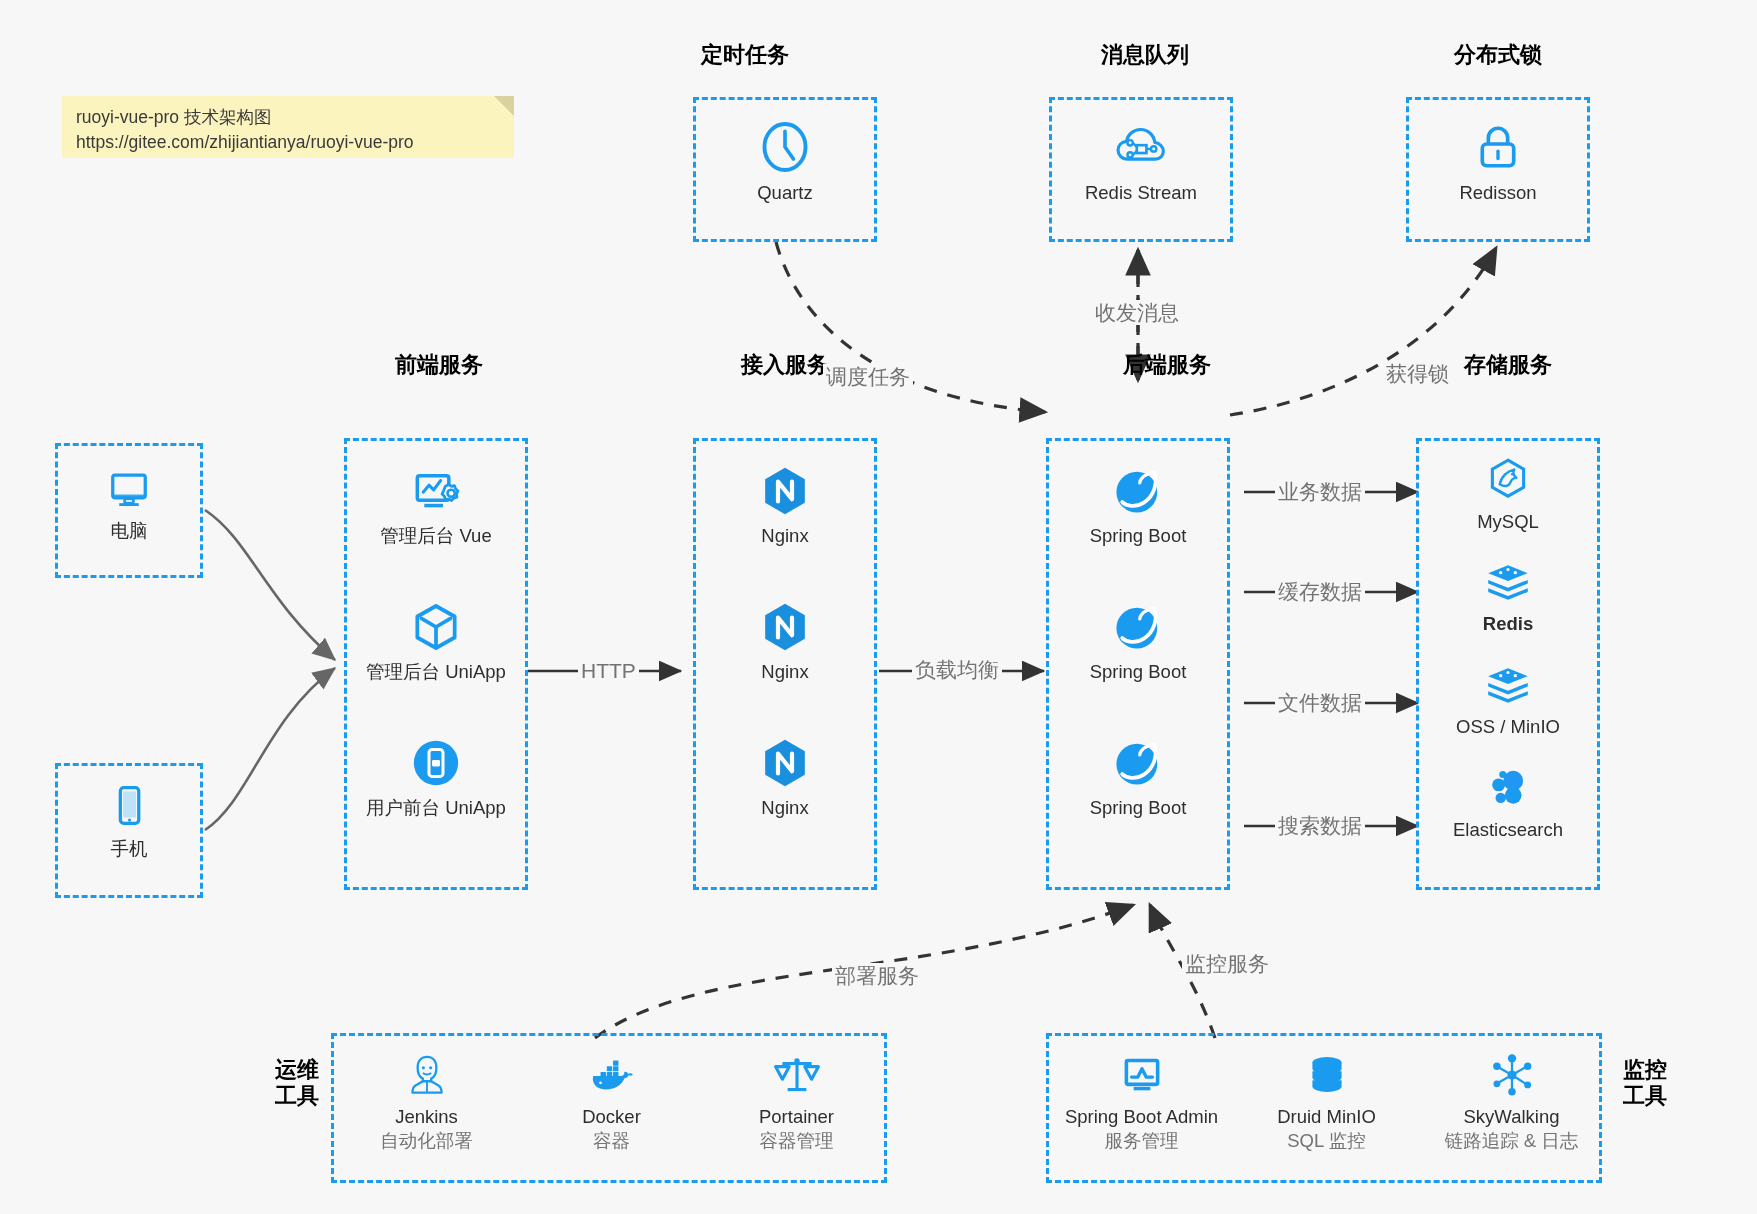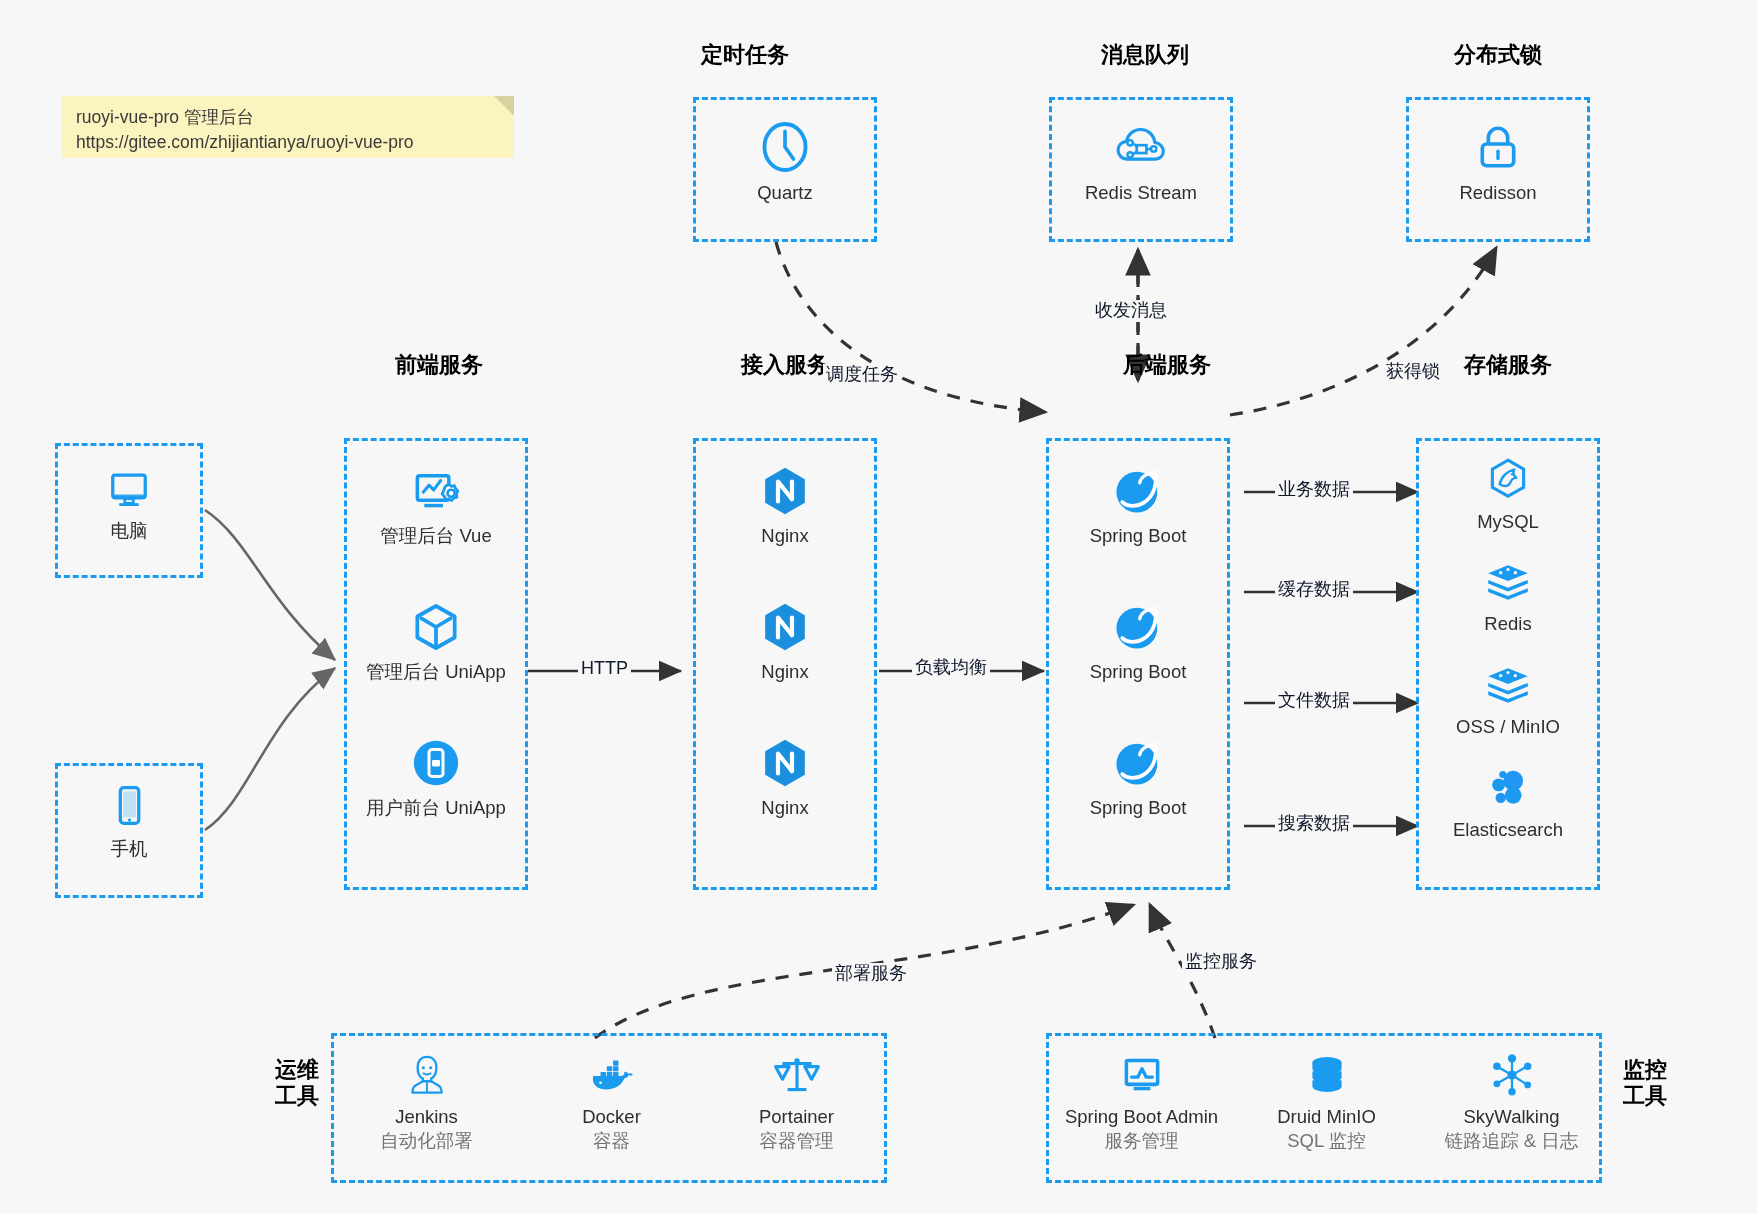--- a/index.html
+++ b/index.html
@@ -83,22 +83,22 @@
   .item .lbl2 {
     display: block;
     font-size: 18.5px;
     color: #737373;
     line-height: 1.28;
     white-space: nowrap;
   }
   
   .elabel {
     position: absolute;
-    font-size: 18px;
-    color: #0f172a;
+    font-size: 21px;
+    color: #737373;
     background: #f7f7f7;
     padding: 0 3px;
     white-space: nowrap;
     z-index: 4;
     line-height: 1.2;
   }
 </style>
 </head>
 <body>
 
@@ -157,21 +157,21 @@
       <path d="M595,1038 C700,960 930,980 1133,905" marker-end="url(#arrowDash)"></path>
     </g>
 
     <g stroke="#333" stroke-width="3.2" fill="none" stroke-dasharray="13,11">
       <path d="M1215,1038 C1195,980 1170,950 1150,905" marker-end="url(#arrowDash)"></path>
     </g>
   </svg>
 
   <div class="note">
     <span class="fold"></span>
-    <div class="note-line">ruoyi-vue-pro 管理后台</div>
+    <div class="note-line">ruoyi-vue-pro 技术架构图</div>
     <div class="note-line">https://gitee.com/zhijiantianya/ruoyi-vue-pro</div>
   </div>
 
   <div class="gcap" style="left:655px; top:42px; width:180px;">定时任务</div>
   <div class="dbox" style="left:693px; top:97px; width:184px; height:145px;">
     <div class="item" style="top:18px;">
       <span class="ico">
         <svg width="58" height="58" viewBox="0 0 48 48">
           <ellipse cx="24" cy="24" rx="17" ry="19" fill="none" stroke="#1a9bf0" stroke-width="3.2"></ellipse>
           <path d="M24 11 L24 24 L31 34" fill="none" stroke="#1a9bf0" stroke-width="3" stroke-linecap="round"></path>
@@ -344,21 +344,21 @@
     <div class="item" style="top:14px;">
       <span class="ico">
         <svg width="50" height="50" viewBox="0 0 48 48">
           <path d="M24 5 L39 13.5 L39 31 L24 39.5 L9 31 L9 13.5 Z" fill="none" stroke="#1a9bf0" stroke-width="3"></path>
           <path d="M16 28 C18 20 24 15 30 14 C28 18 30 20 32 22 C29 22 27 24 26 27 C24.5 30 21 31 16 28 Z" fill="none" stroke="#1a9bf0" stroke-width="2.3" stroke-linejoin="round"></path>
           <circle cx="28" cy="18.5" r="1.2" fill="#1a9bf0"></circle>
         </svg>
       </span>
       <span class="lbl">MySQL</span>
     </div>
-    <div class="item" style="top:116px;">
+    <div class="item" style="top:116px;font-weight:bold;">
       <span class="ico">
         <svg width="50" height="50" viewBox="0 0 48 48">
           <path d="M24 8 L43 15.5 L24 23 L5 15.5 Z" fill="#1a9bf0"></path>
           <path d="M5 22 L24 29.5 L43 22 L43 25.5 L24 33 L5 25.5 Z" fill="#1a9bf0"></path>
           <path d="M5 30 L24 37.5 L43 30 L43 33.5 L24 41 L5 33.5 Z" fill="#1a9bf0"></path>
           <circle cx="17" cy="15" r="1.6" fill="#ffffff"></circle>
           <circle cx="31" cy="15" r="1.6" fill="#ffffff"></circle>
           <circle cx="24" cy="12" r="1.5" fill="#ffffff"></circle>
         </svg>
       </span>

